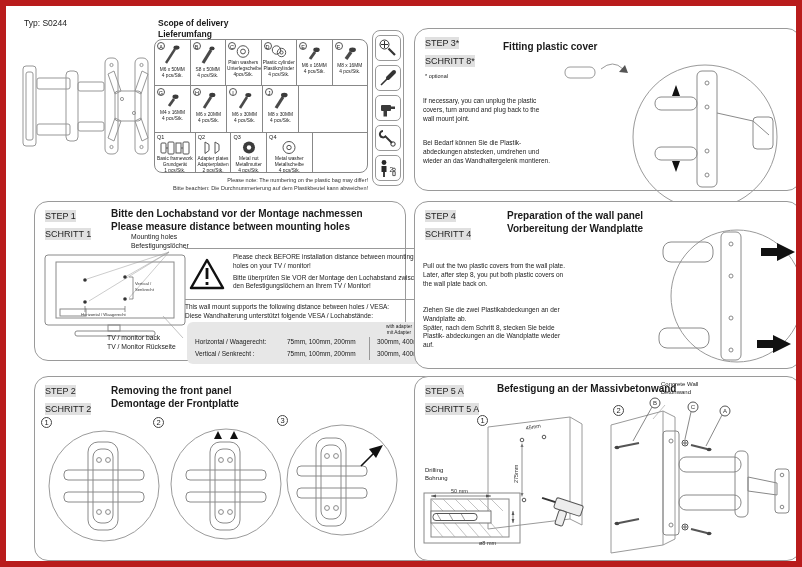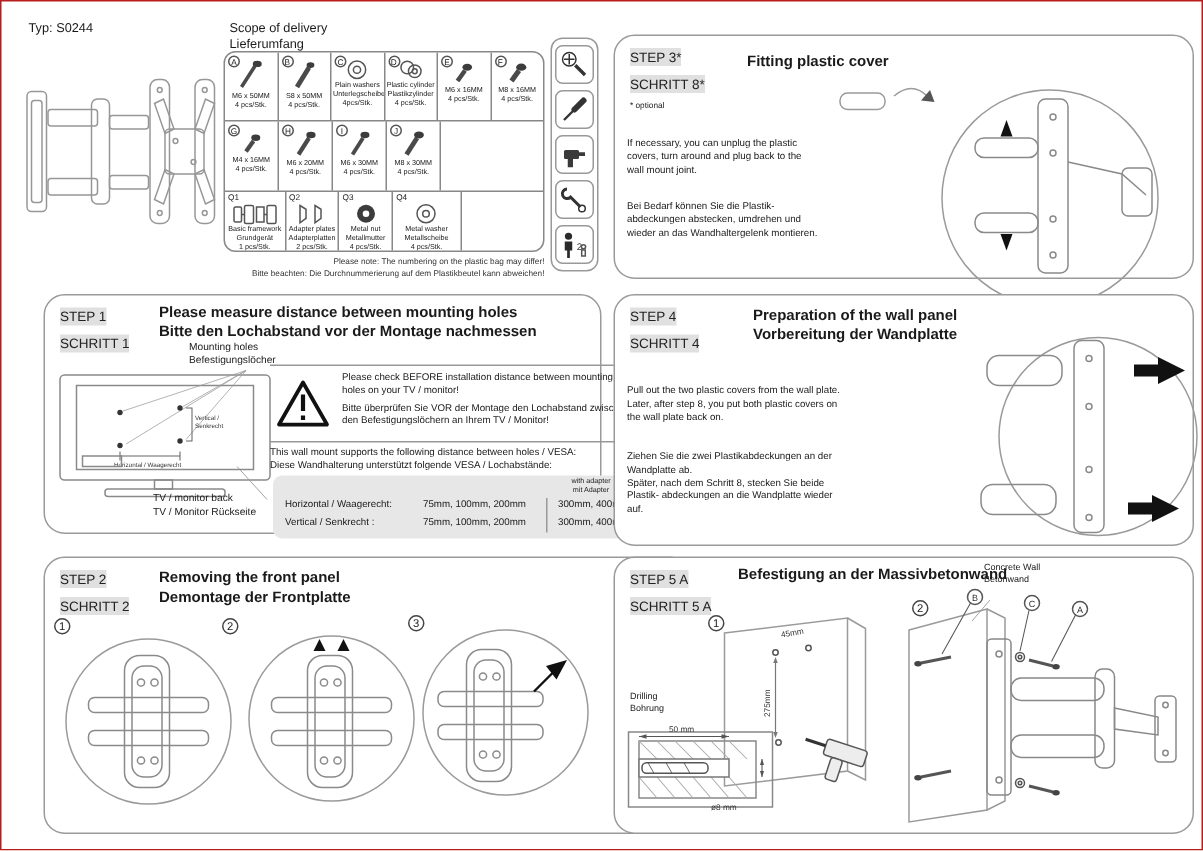--- a/index.html
+++ b/index.html
@@ -1,26 +1,26 @@
 <!DOCTYPE html>
 <html><head>
 <meta charset="utf-8">
 <style>
   *{margin:0;padding:0;box-sizing:border-box}
   html,body{background:#fff}
   body{font-family:"Liberation Sans",sans-serif;color:#1a1a1a}
-  #page{position:relative;width:802px;height:567px;background:#fff;overflow:hidden;border:1px solid #b91c1c}
+  #page{position:relative;width:802px;height:567px;background:#fff;overflow:hidden;border:6px solid #b91c1c}
   .abs{position:absolute}
   .panel{position:absolute;border:1px solid #9a9a9a;border-radius:14px;background:#fff}
   .badge{position:absolute;background:#e0e0e0;color:#222;font-size:9px;padding:1px 0;white-space:nowrap}
   .ptitle{position:absolute;font-weight:bold;font-size:10px;line-height:1.25;white-space:nowrap}
   .small{font-size:6.5px;line-height:1.35}
   .tiny{font-size:5.5px;line-height:1.3}
   .typ{font-size:8.5px}
-  .scope-title{font-weight:normal;font-size:8.5px;line-height:1.25}
+  .scope-title{font-weight:bold;font-size:8.5px;line-height:1.25}
   .scope-box{border:1px solid #888;border-radius:8px;overflow:hidden;background:#fff}
   .prow{display:flex;border-bottom:1px solid #888}
   .prow:last-child{border-bottom:none}
   .pcell{flex:1;border-right:1px solid #888;position:relative;padding:2px 1px 1px;text-align:center;font-size:4.8px;line-height:1.25;overflow:hidden}
   .pcell.empty,.pcell:last-child{border-right:none}
   .pcell.q{border-right:1px solid #888}
   .plett{position:absolute;left:2px;top:2px;width:8px;height:8px;border:1px solid #555;border-radius:50%;font-size:5.5px;line-height:8px;text-align:center}
   .qlett{position:absolute;left:2px;top:1px;font-size:5.5px}
   .picon{display:block;margin:2px auto 1px}
   .plabel{white-space:nowrap}
@@ -256,22 +256,22 @@
         <circle cx="16" cy="11.5" r="1.4" fill="none" stroke="#555"></circle>
         <path d="M14.8 13.6 h2.4 v4 h-2.4 z" fill="none" stroke="#555"></path>
       </svg>
     </div>
   </div>
 
   <div class="panel" style="left:28px;top:195px;width:372px;height:160px">
     <div class="badge" style="left:10px;top:8px">STEP 1</div>
     <div class="badge" style="left:10px;top:26px">SCHRITT 1</div>
     <div class="ptitle" style="left:76px;top:6px">
+      <div>Bitte den Lochabstand vor der Montage nachmessen</div>
       <div>Please measure distance between mounting holes</div>
-      <div>Bitte den Lochabstand vor der Montage nachmessen</div>
     </div>
     <div class="abs" style="left:96px;top:31px;font-size:6.8px;line-height:1.3">
       <div>Mounting holes</div>
       <div>Befestigungslöcher</div>
     </div>
     <svg class="abs" style="left:8px;top:50px" width="150" height="92" viewBox="0 0 150 92" fill="none" stroke="#8a8a8a">
       <rect x="2" y="3" width="140" height="70" rx="3"></rect>
       <rect x="13" y="10" width="118" height="56"></rect>
       <line x1="126" y1="0" x2="44" y2="27" stroke="#999" stroke-width="0.5"></line>
       <line x1="126" y1="0" x2="84" y2="24" stroke="#999" stroke-width="0.5"></line>

